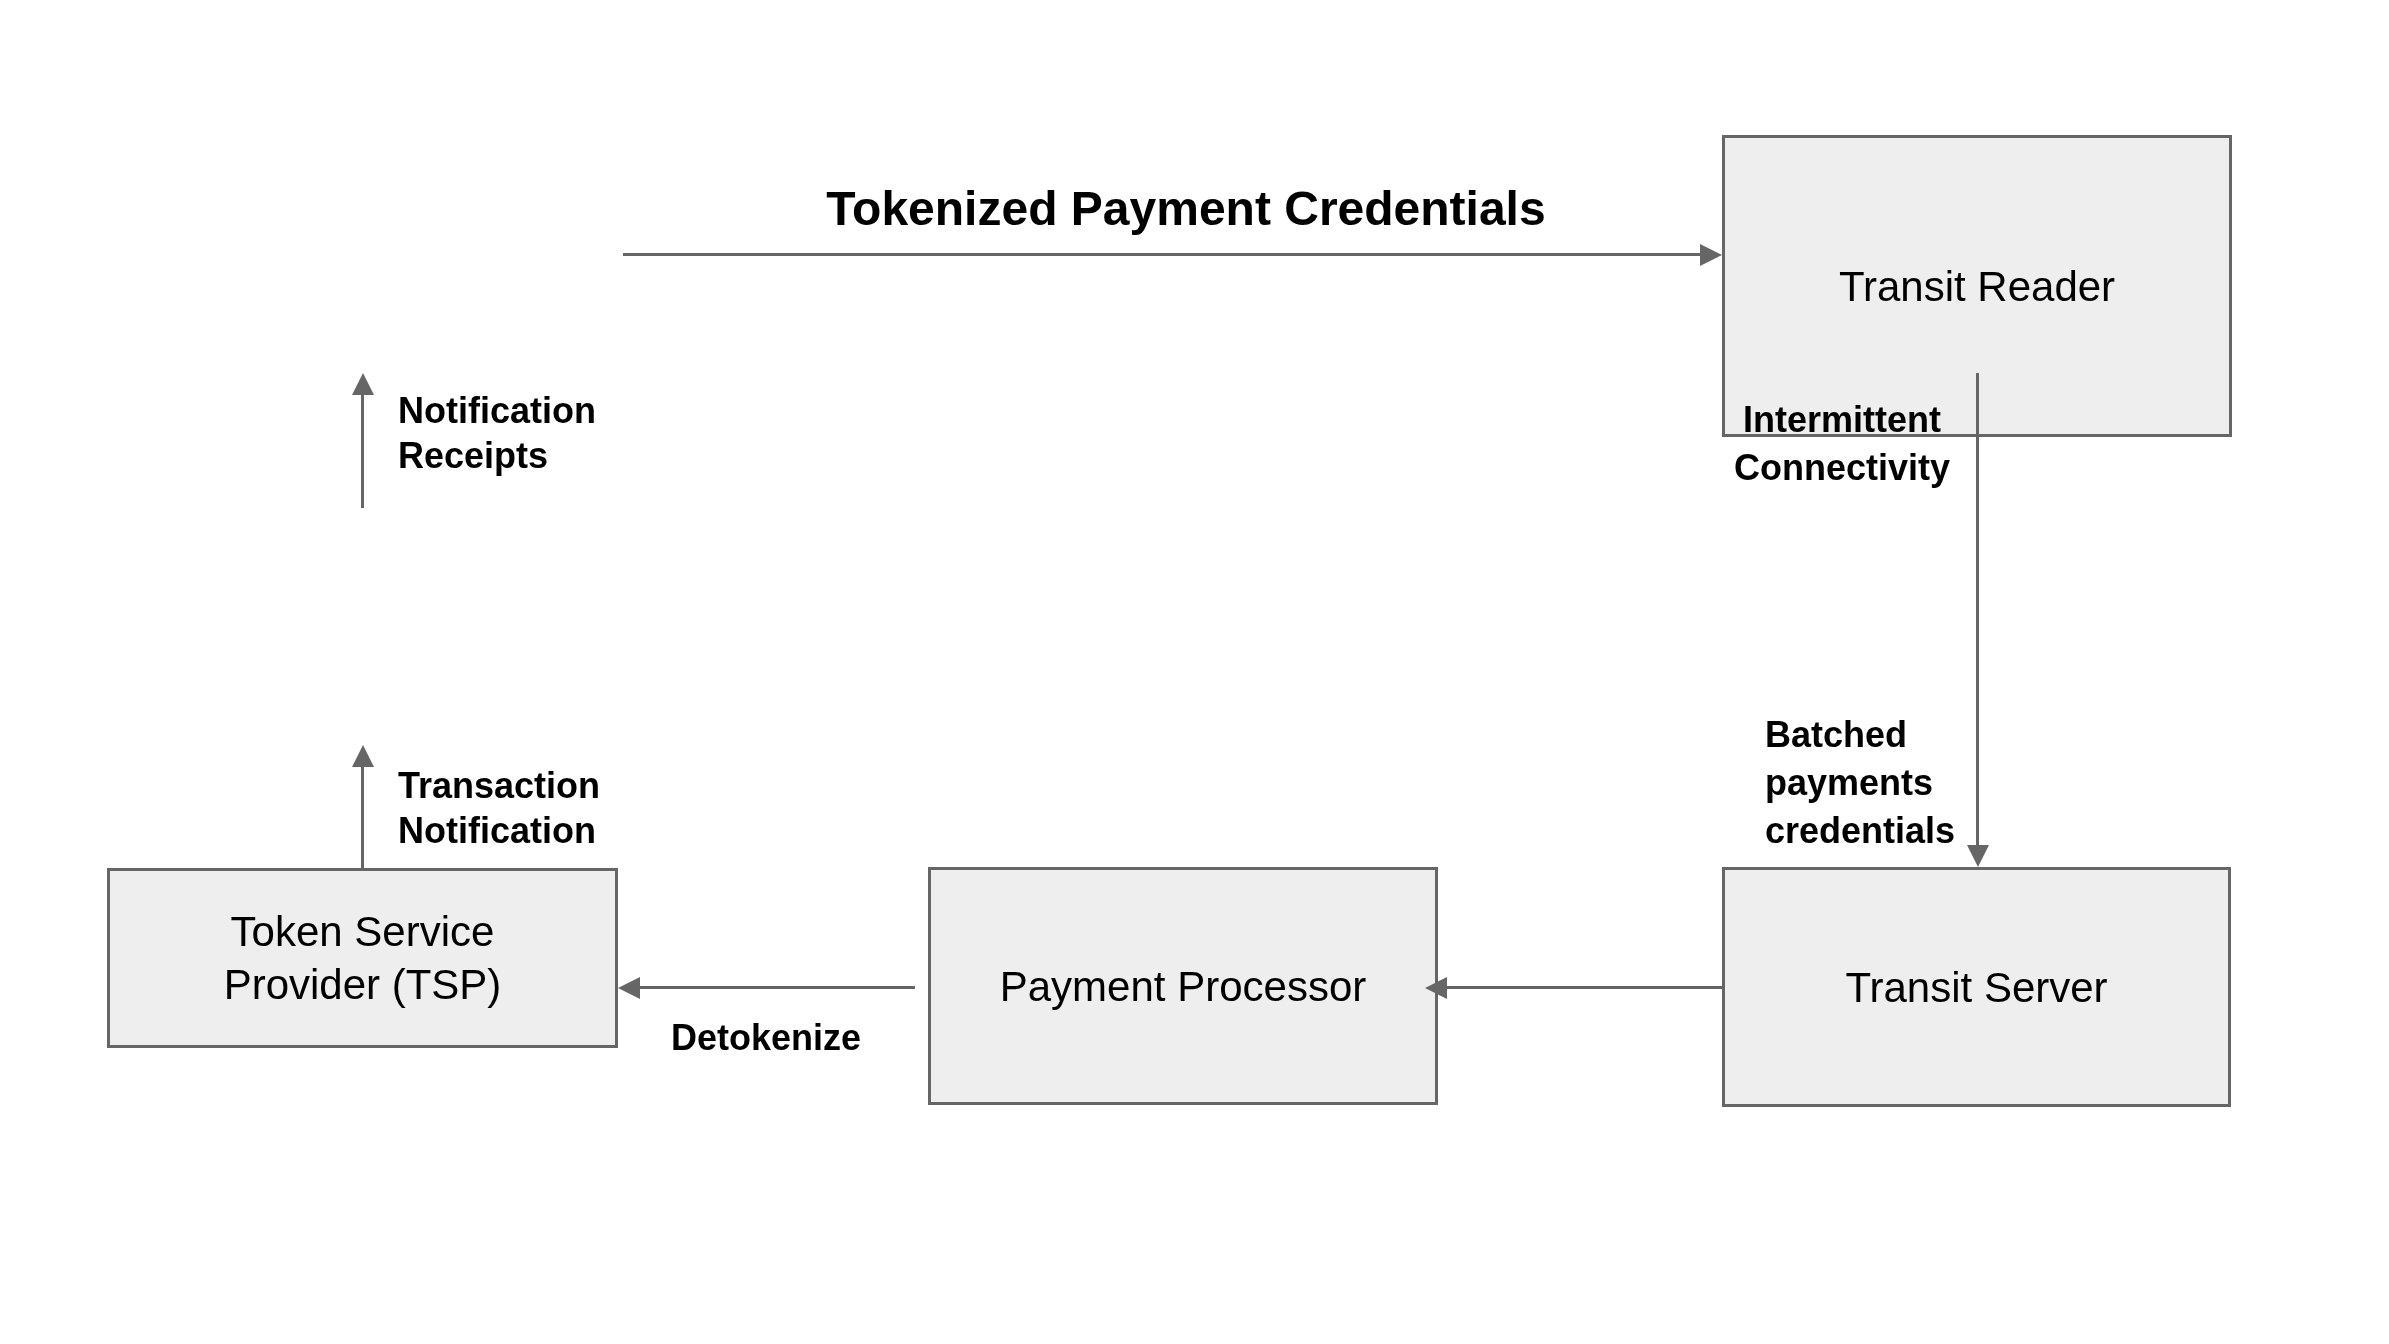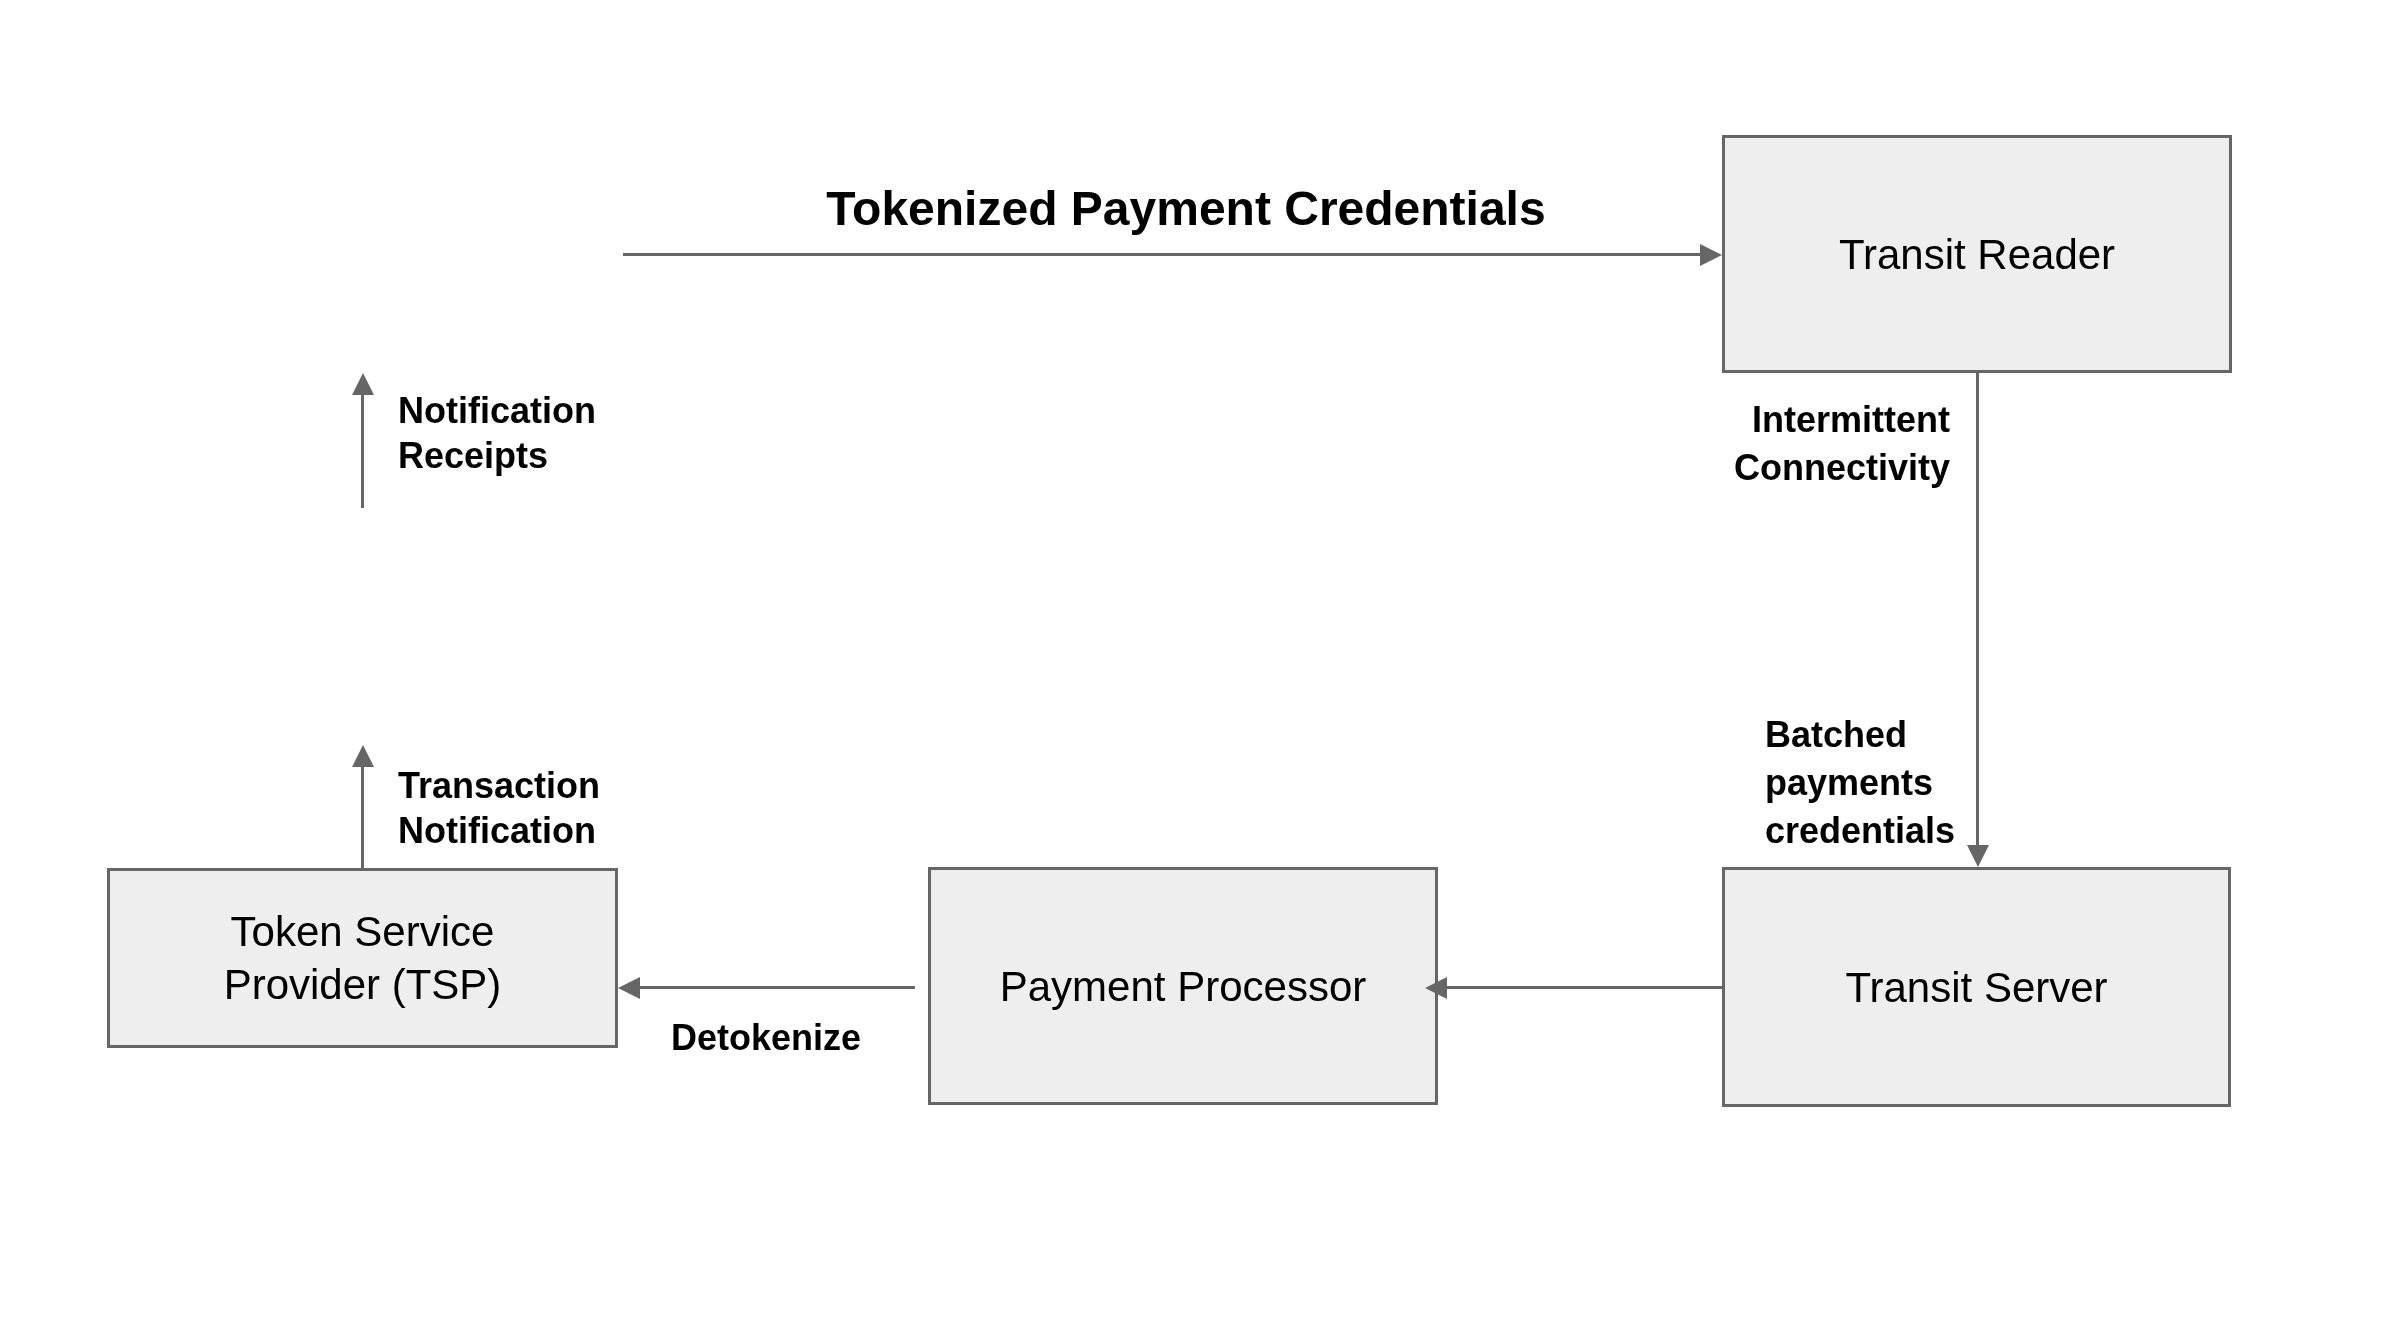--- a/index.html
+++ b/index.html
@@ -40,29 +40,29 @@
   .hline{height:3px;}
   .vline{width:3px;}
   .head{position:absolute;width:0;height:0;}
   .head-right{border-left:22px solid var(--arrow);border-top:11px solid transparent;border-bottom:11px solid transparent;}
   .head-left{border-right:22px solid var(--arrow);border-top:11px solid transparent;border-bottom:11px solid transparent;}
   .head-up{border-bottom:22px solid var(--arrow);border-left:11px solid transparent;border-right:11px solid transparent;}
   .head-down{border-top:22px solid var(--arrow);border-left:11px solid transparent;border-right:11px solid transparent;}
 
   
   #node-mobile-device    {left:107px; top:135px; width:516px; height:238px;}
-  #node-transit-reader   {left:1722px;top:135px; width:510px; height:238px;}
+  #node-transit-reader   {left:1722px;top:135px; width:510px; height:302px;}
   #node-google-server    {left:107px; top:508px; width:516px; height:237px;}
   #node-tsp              {left:107px; top:868px; width:511px; height:180px;}
   #node-payment-processor{left:928px; top:867px; width:510px; height:238px;}
   #node-transit-server   {left:1722px;top:867px; width:509px; height:240px;}
 
   
   #label-tokenized  {left:736px; top:183px; width:900px; text-align:center; font-size:48px; line-height:52px;}
-  #label-intermittent{right:439px; top:396px; text-align:right;}
+  #label-intermittent{right:439px; top:396px; text-align:center;}
   #label-batched    {right:434px; top:711px; text-align:left;}
   #label-process    {left:1389px; top:1014px; width:400px; text-align:center; line-height:46px;}
   #label-detokenize {left:566px;  top:1014px; width:400px; text-align:center;}
   #label-transaction{left:398px;  top:763px;  line-height:45px;}
   #label-receipts   {left:398px;  top:388px;  line-height:45px;}
 
   
   #arrow-a-line{left:623px; top:253px; width:1079px;}
   #arrow-a-head{left:1700px;top:244px;}
   #arrow-b-line{left:1976px;top:373px; height:474px;}

